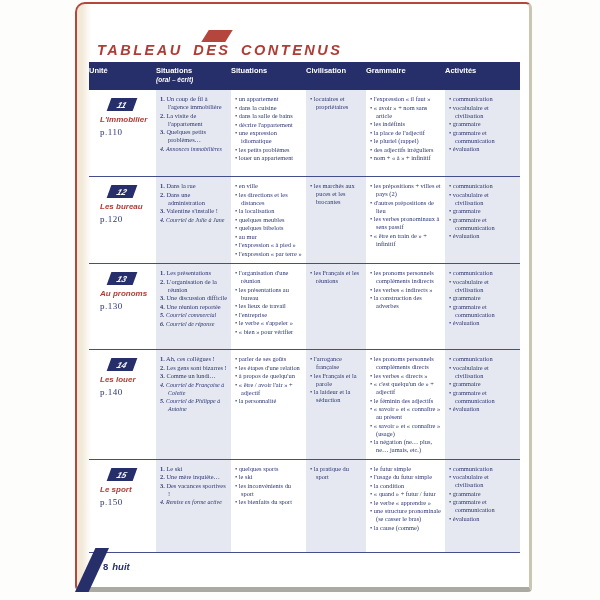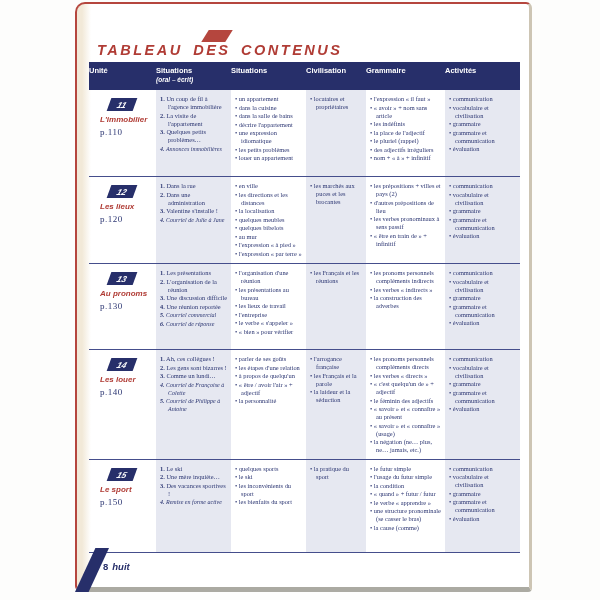--- a/index.html
+++ b/index.html
@@ -150,21 +150,21 @@
               <div class="bullet-item">communication</div>
               <div class="bullet-item">vocabulaire et civilisation</div>
               <div class="bullet-item">grammaire</div>
               <div class="bullet-item">grammaire et communication</div>
               <div class="bullet-item">évaluation</div>
             </div>
           </div>
           <div class="trow" style="min-height: 87px;">
             <div class="cell col0 unit-cell">
               <div class="unit-badge">12</div>
-              <div class="unit-name">Les lieux</div>
+              <div class="unit-name">Les bureau</div>
               <div class="unit-page">p.120</div>
             </div>
             <div class="cell col1 shaded">
               <div class="num-item"><b class="n">1.</b> <span>Dans la rue</span></div>
               <div class="num-item"><b class="n">2.</b> <span>Dans une administration</span></div>
               <div class="num-item"><b class="n">3.</b> <span>Valentine s'installe !</span></div>
               <div class="num-item italic"><b class="n">4.</b> <span>Courriel de Julie à Jane</span></div>
             </div>
             <div class="cell col2">
               <div class="bullet-item">en ville</div>

